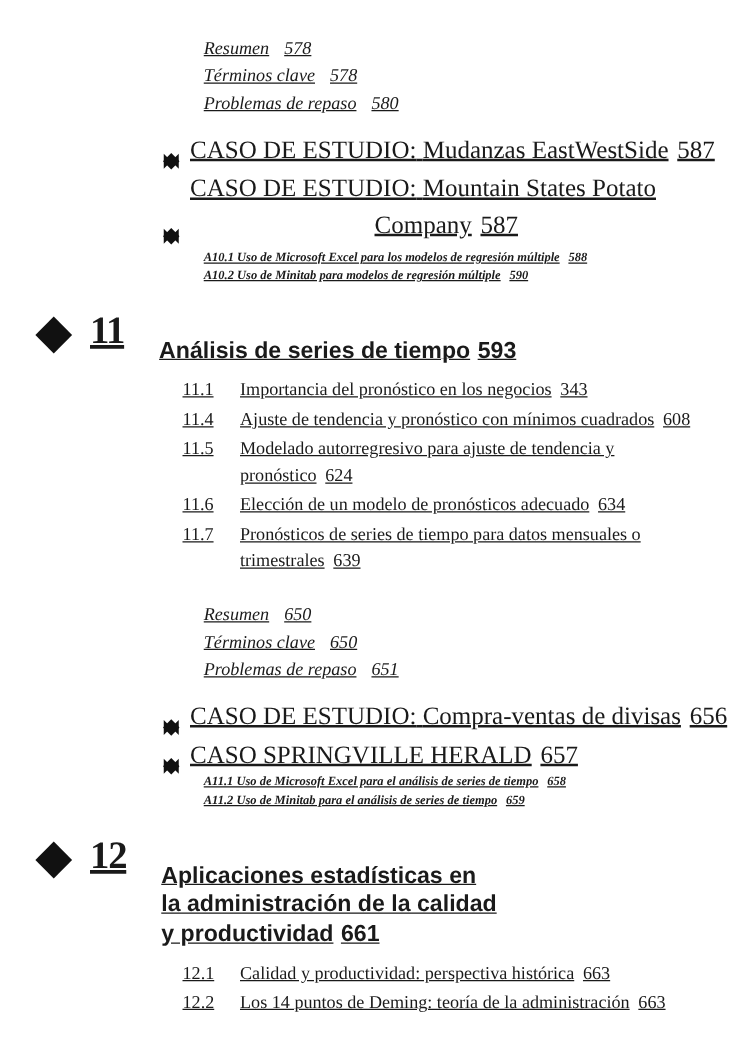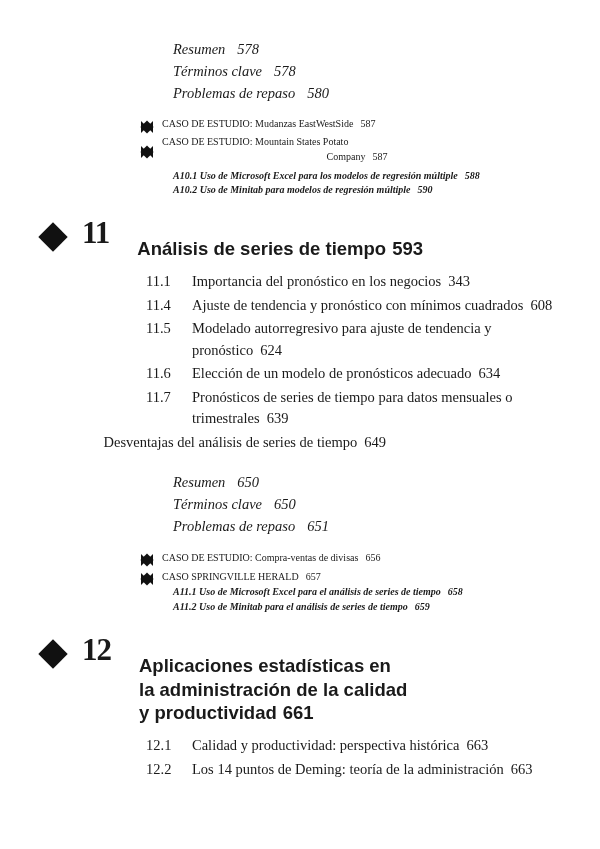--- a/index.html
+++ b/index.html
@@ -11,42 +11,43 @@
     height: 849px;
     background: #ffffff;
     font-family: "Liberation Serif", serif;
     color: #1a1a1a;
     overflow: hidden;
   }
   .page {
     position: relative;
     width: 592px;
     height: 849px;
-    padding: 10px;
+    padding: 0;
     box-sizing: border-box;
+    text-decoration: underline;
   }
 
   
   .matter {
     font-style: italic;
     font-size: 14.5px;
     line-height: 1.52;
     padding-left: 163px;
   }
   .matter .pg {
     font-style: italic;
     padding-left: 12px;
   }
 
   
   .case {
     display: flex;
-    align-items: center;
+    align-items: flex-end;
     padding-left: 131px;
-    font-size: 10px;
+    font-size: 20px;
     line-height: 1.45;
     margin-top: 2px;
   }
   .diamond-sm {
     width: 0;
     height: 0;
     flex: 0 0 auto;
     margin-top: 5px;
     margin-right: 9px;
     border: 6px solid transparent;
@@ -221,21 +222,20 @@
     </div>
     <div class="sec">
       <span class="sec-num">11.6</span>
       <span class="sec-body"><span>Elección de un modelo de pronósticos adecuado</span><span class="pg">634</span></span>
     </div>
     <div class="sec">
       <span class="sec-num">11.7</span>
       <span class="sec-body"><span>Pronósticos de series de tiempo para datos mensuales o trimestrales</span><span class="pg">639</span></span>
     </div>
     <div class="sec">
-      <span class="sec-body"><span>Desventajas del análisis de series de tiempo</span><span class="pg">649</span></span>
     </div>
   </div>
 
   <div class="gap-lg"></div>
 
   <div>
     <div class="matter">
       <span>Resumen</span><span class="pg">650</span>
     </div>
     <div class="matter">

